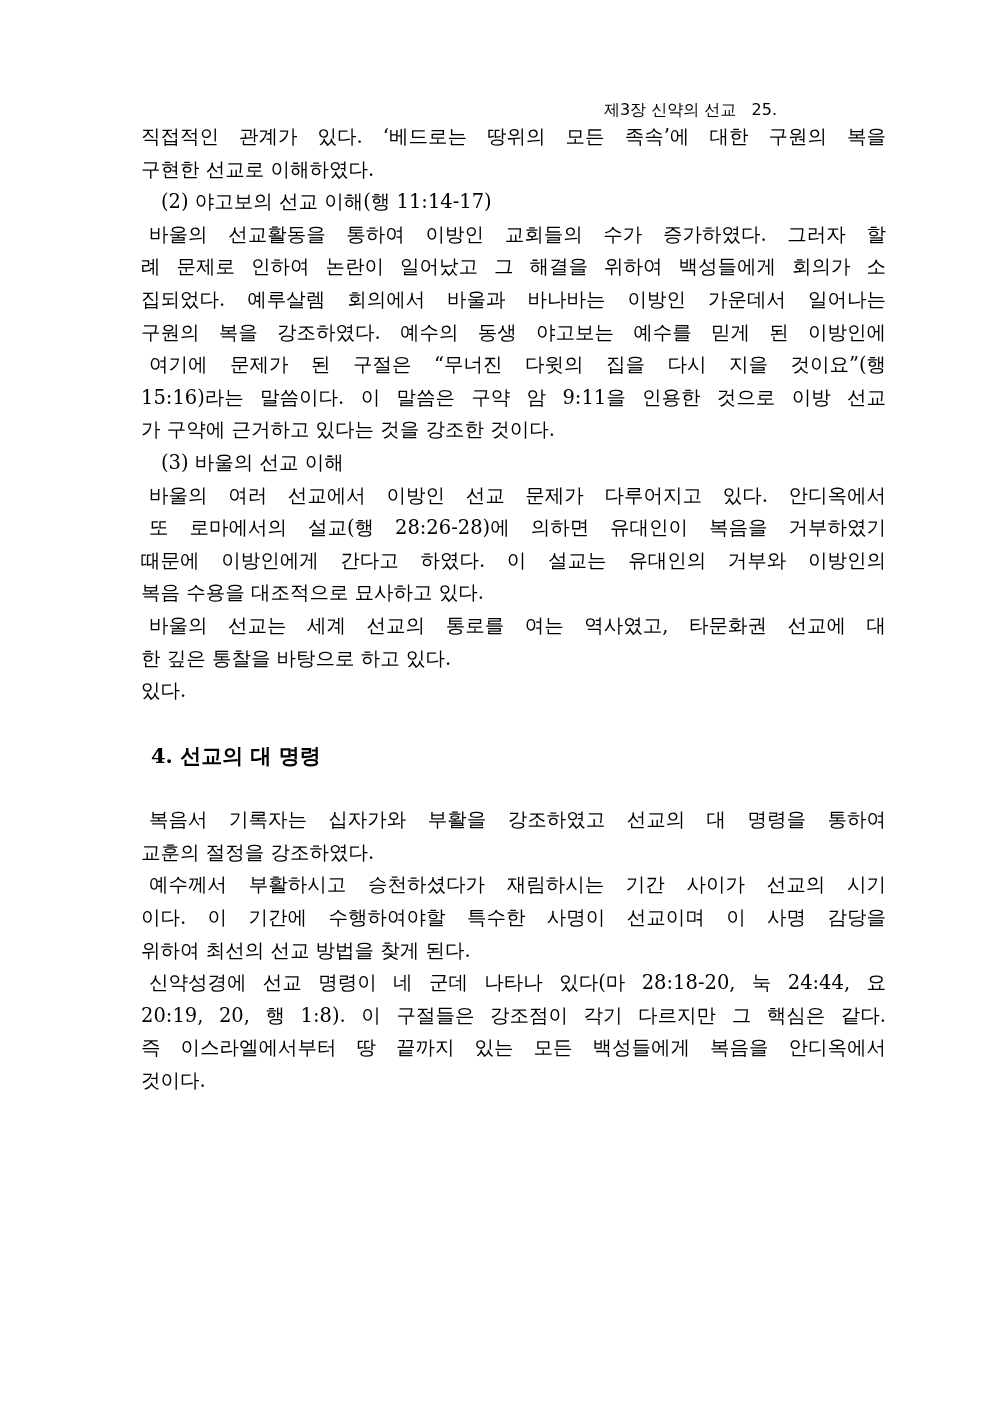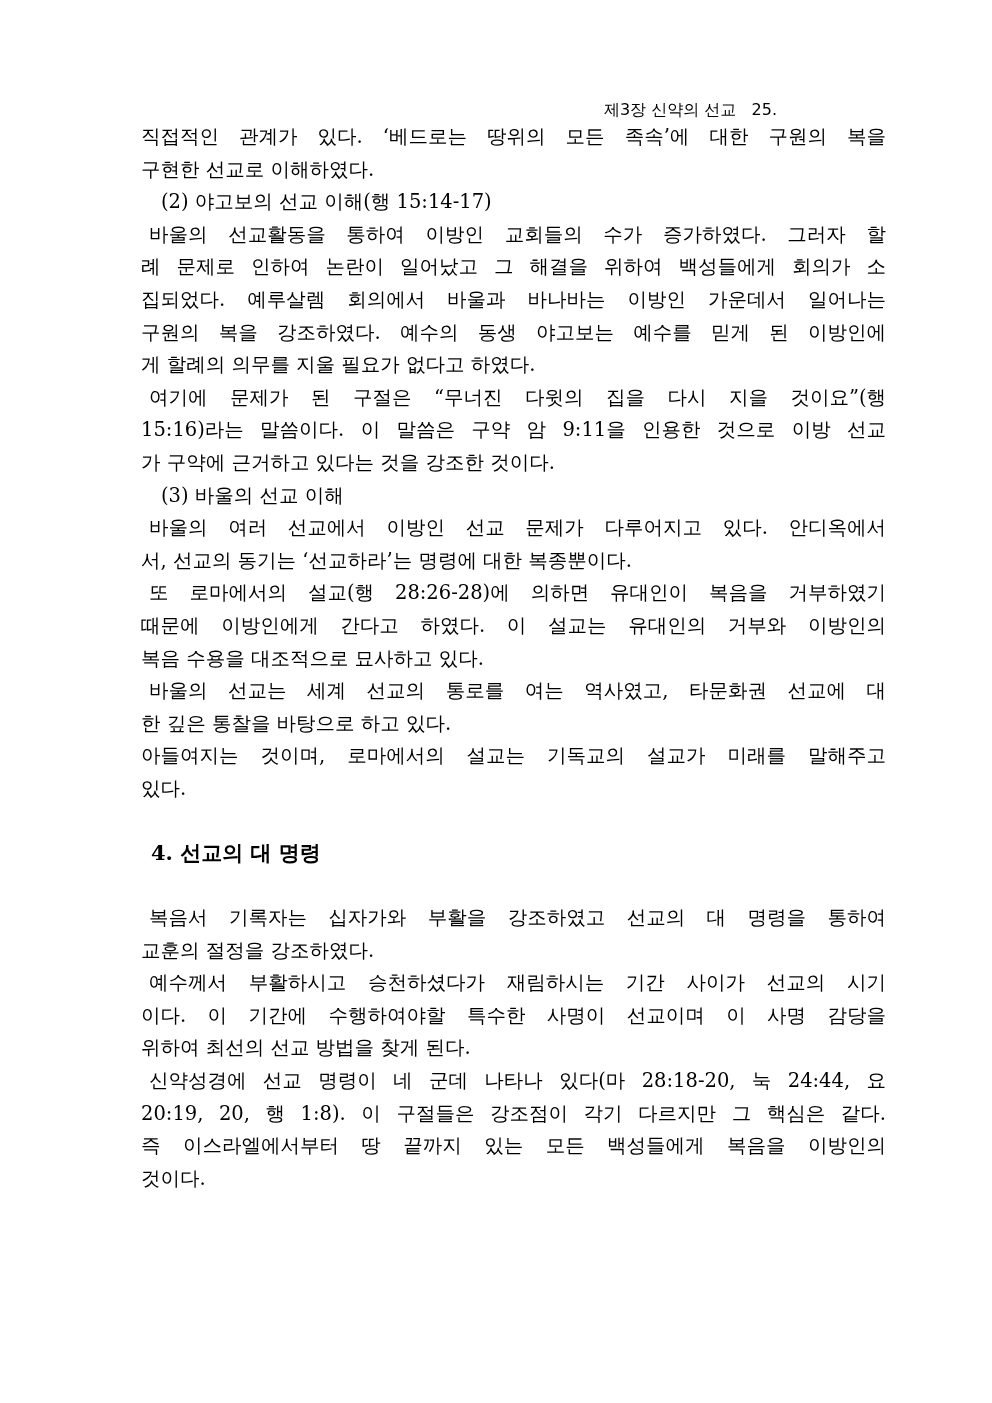--- a/index.html
+++ b/index.html
@@ -20,46 +20,43 @@
 </head>
 <body>
 
 <div class="page">
   <div class="running-header"><span>제3장 신약의 선교</span>   <span>25.</span></div>
 
   <div class="body">
     <div id="block1">
         <div class="line">직접적인 관계가 있다. ‘베드로는 땅위의 모든 족속’에 대한 구원의 복을</div>
         <div class="line last">구현한 선교로 이해하였다.</div>
-        <div class="line sub">(2) 야고보의 선교 이해(행 15:14-17)</div>
+        <div class="line sub">(2) 야고보의 선교 이해(행 11:14-17)</div>
         <div class="line indent">바울의 선교활동을 통하여 이방인 교회들의 수가 증가하였다. 그러자 할</div>
         <div class="line">례 문제로 인하여 논란이 일어났고 그 해결을 위하여 백성들에게 회의가 소</div>
         <div class="line">집되었다. 예루살렘 회의에서 바울과 바나바는 이방인 가운데서 일어나는</div>
         <div class="line">구원의 복을 강조하였다. 예수의 동생 야고보는 예수를 믿게 된 이방인에</div>
-        <div class="line last">게 할례의 의무를 지울 필요가 없다고 하였다.</div>
         <div class="line indent">여기에 문제가 된 구절은 “무너진 다윗의 집을 다시 지을 것이요”(행</div>
         <div class="line">15:16)라는 말씀이다. 이 말씀은 구약 암 9:11을 인용한 것으로 이방 선교</div>
         <div class="line last">가 구약에 근거하고 있다는 것을 강조한 것이다.</div>
         <div class="line sub">(3) 바울의 선교 이해</div>
         <div class="line indent">바울의 여러 선교에서 이방인 선교 문제가 다루어지고 있다. 안디옥에서</div>
-        <div class="line last">서, 선교의 동기는 ‘선교하라’는 명령에 대한 복종뿐이다.</div>
         <div class="line indent">또 로마에서의 설교(행 28:26-28)에 의하면 유대인이 복음을 거부하였기</div>
         <div class="line">때문에 이방인에게 간다고 하였다. 이 설교는 유대인의 거부와 이방인의</div>
         <div class="line last">복음 수용을 대조적으로 묘사하고 있다.</div>
         <div class="line indent">바울의 선교는 세계 선교의 통로를 여는 역사였고, 타문화권 선교에 대</div>
         <div class="line last">한 깊은 통찰을 바탕으로 하고 있다.</div>
-        <div class="line">아들여지는 것이며, 로마에서의 설교는 기독교의 설교가 미래를 말해주고</div>
         <div class="line last">있다.</div>
       </div>
     <div class="heading">4. 선교의 대 명령</div>
     <div id="block2">
         <div class="line indent">복음서 기록자는 십자가와 부활을 강조하였고 선교의 대 명령을 통하여</div>
         <div class="line last">교훈의 절정을 강조하였다.</div>
         <div class="line indent">예수께서 부활하시고 승천하셨다가 재림하시는 기간 사이가 선교의 시기</div>
         <div class="line">이다. 이 기간에 수행하여야할 특수한 사명이 선교이며 이 사명 감당을</div>
         <div class="line last">위하여 최선의 선교 방법을 찾게 된다.</div>
         <div class="line indent">신약성경에 선교 명령이 네 군데 나타나 있다(마 28:18-20, 눅 24:44, 요</div>
         <div class="line">20:19, 20, 행 1:8). 이 구절들은 강조점이 각기 다르지만 그 핵심은 같다.</div>
-        <div class="line">즉 이스라엘에서부터 땅 끝까지 있는 모든 백성들에게 복음을 이방인의</div>
+        <div class="line">즉 이스라엘에서부터 땅 끝까지 있는 모든 백성들에게 복음을 안디옥에서</div>
         <div class="line last">것이다.</div>
       </div>
   </div>
 </div>
 
 </body></html>

